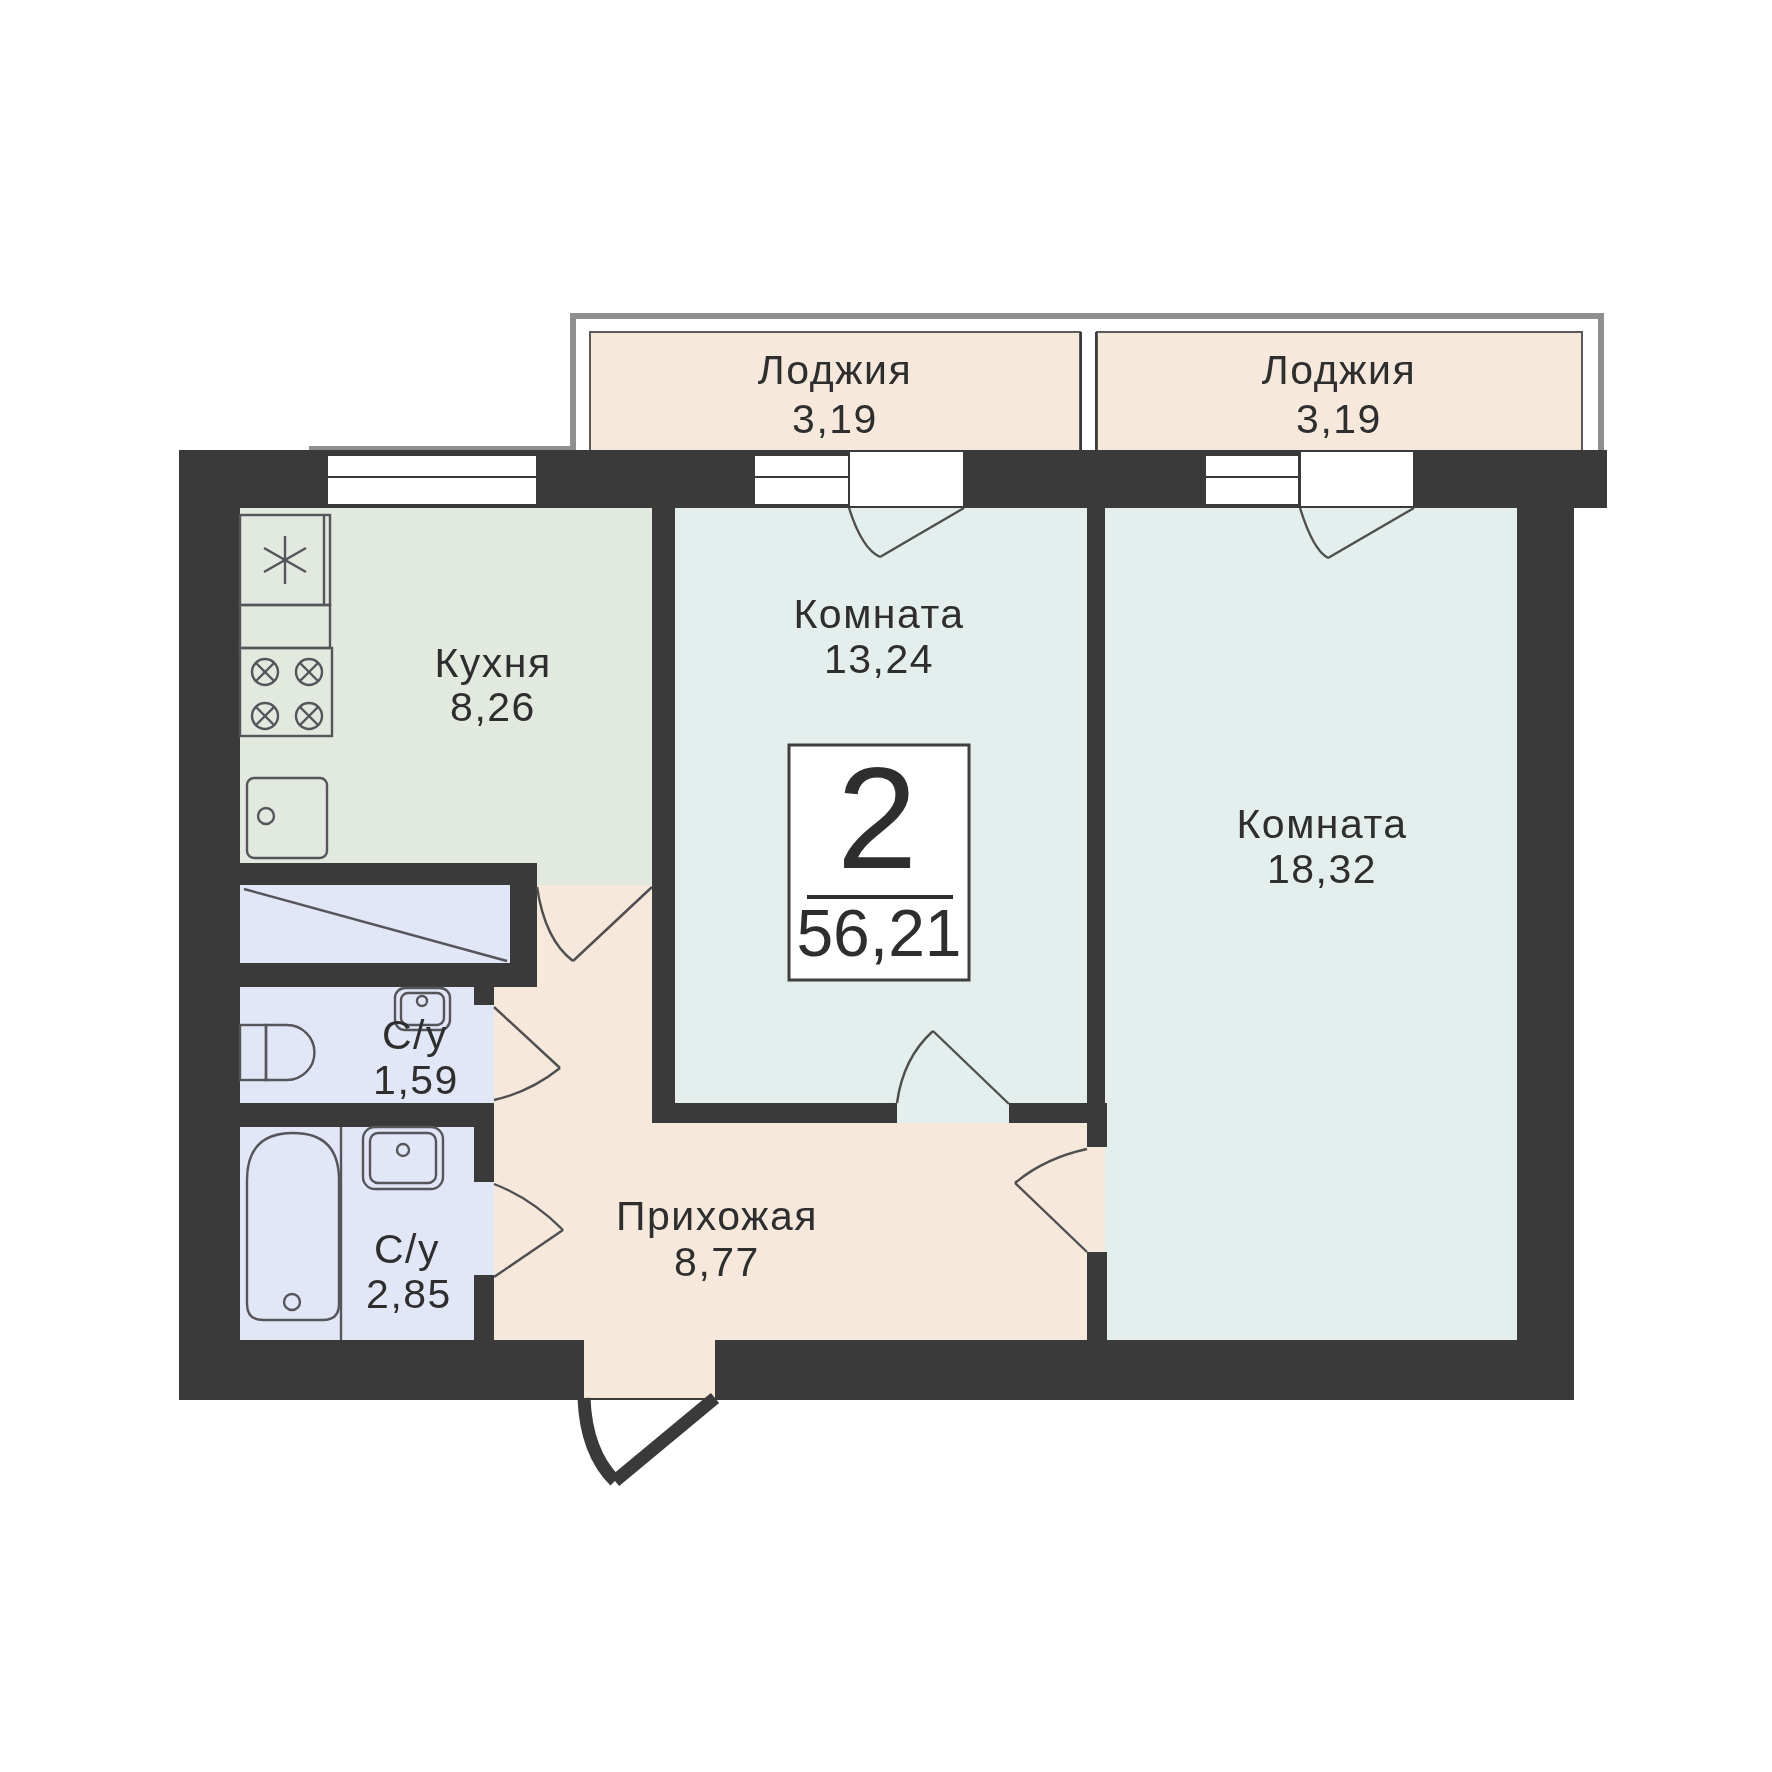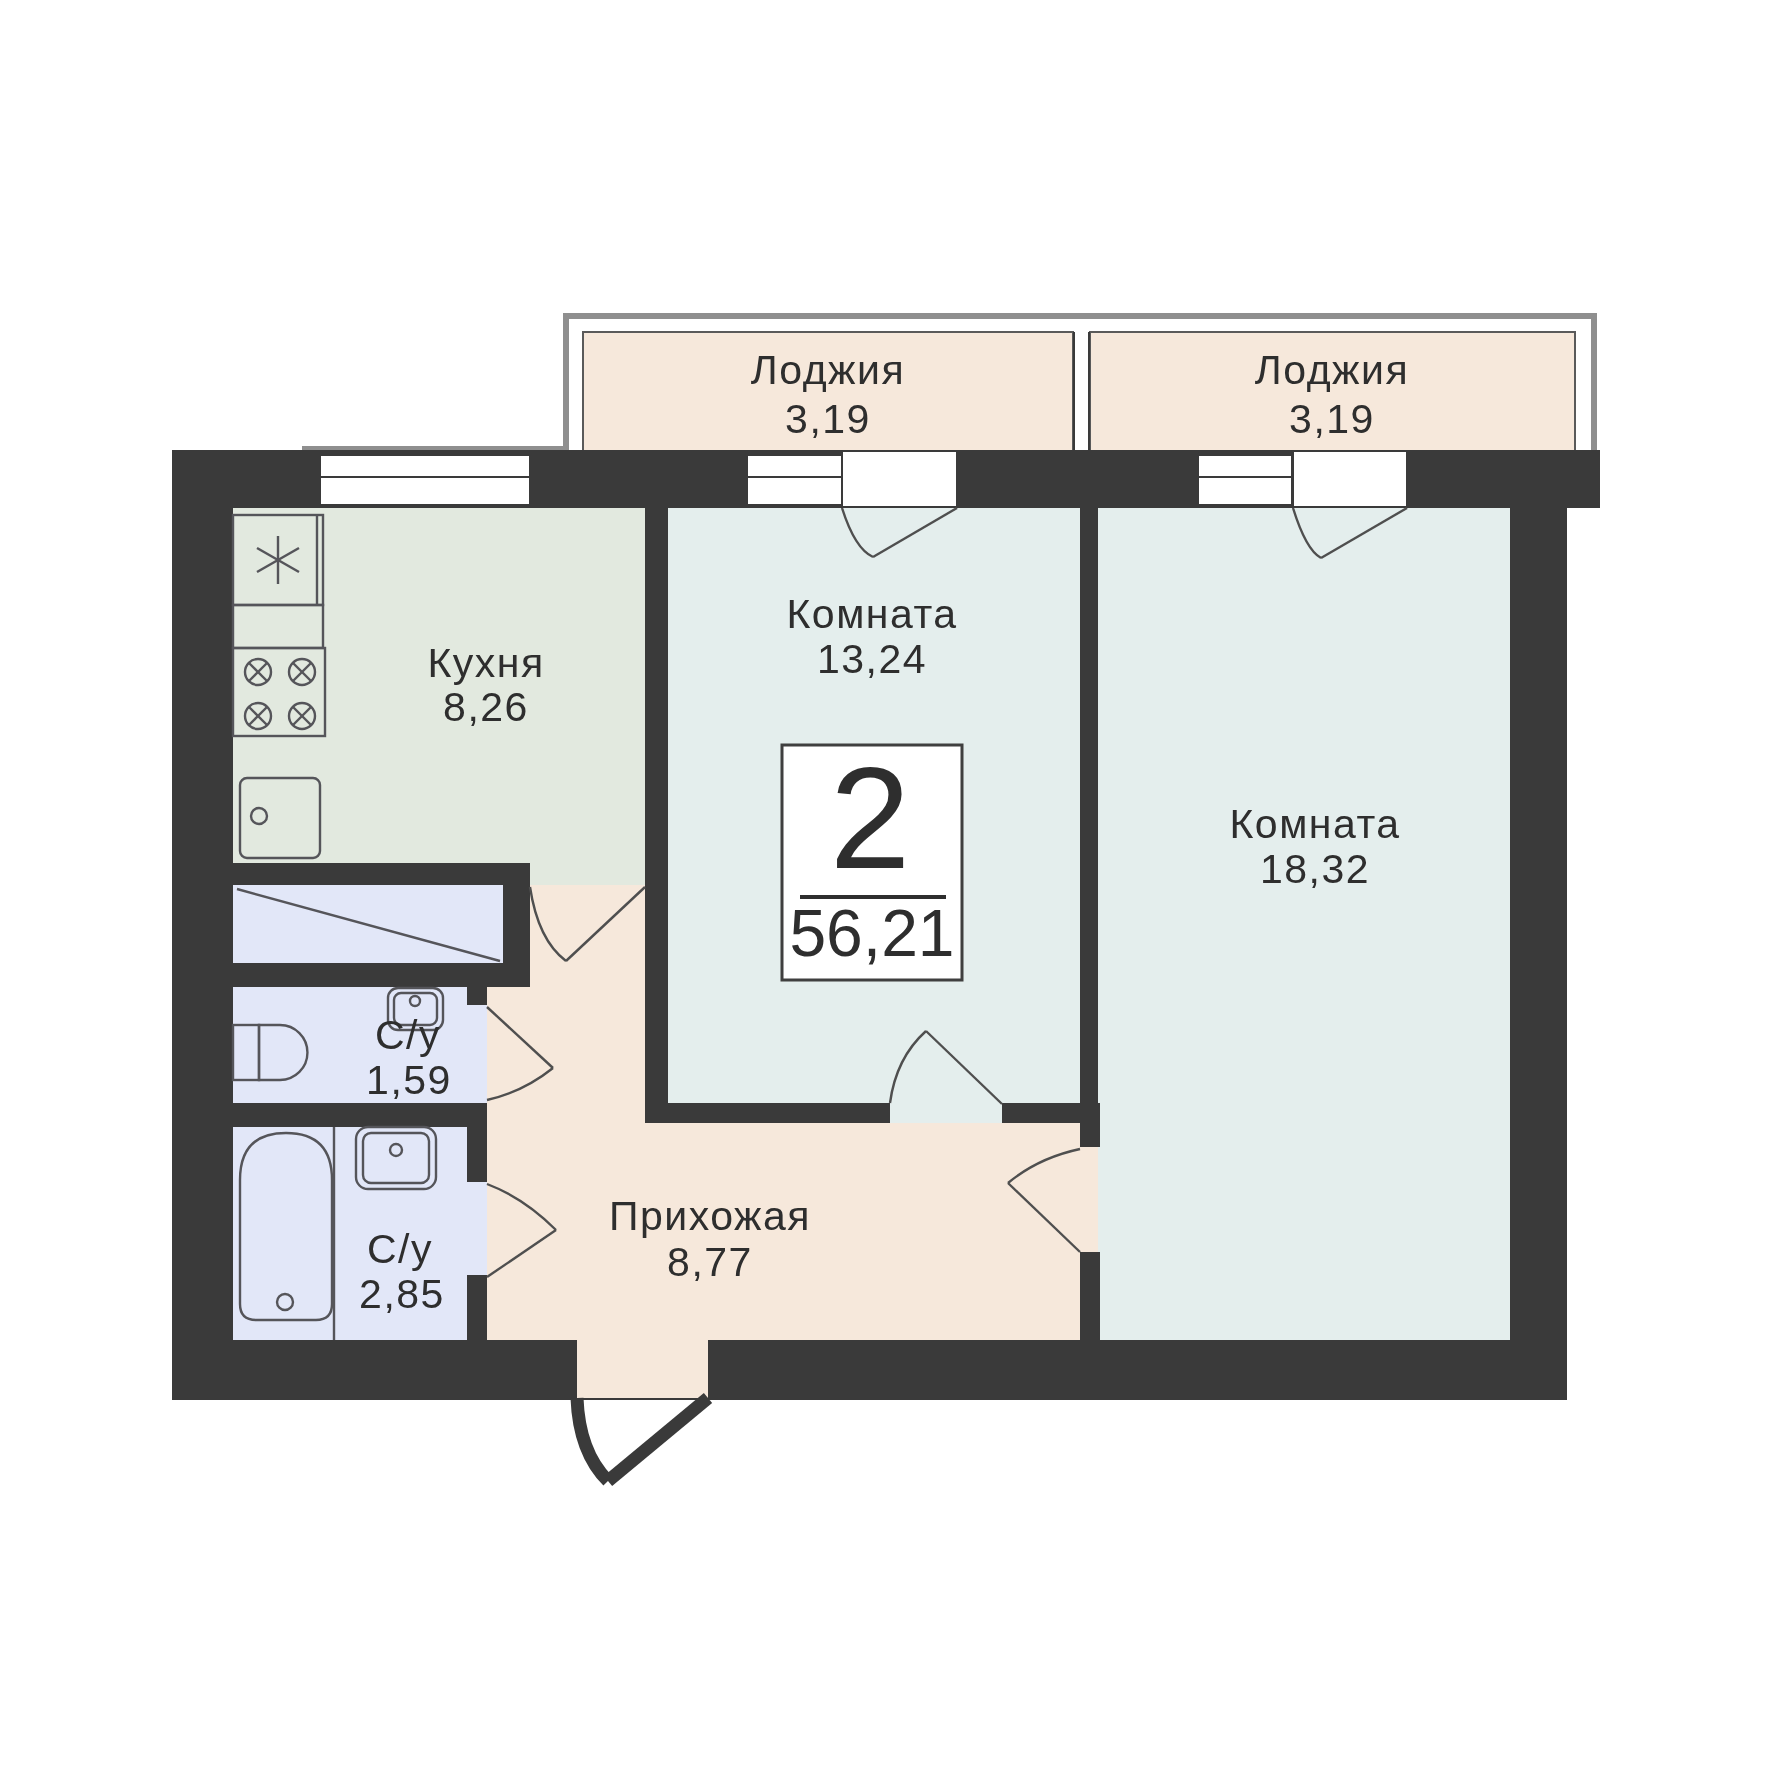--- a/index.html
+++ b/index.html
@@ -1,16 +1,16 @@
 <!DOCTYPE html>
 <html style="--background: #ffffff; --wall: #3a3a3a; --living-room-fill: #e4eeed; --kitchen-fill: #e2e9df; --wet-room-fill: #e2e7f8; --warm-fill: #f6e8db; --slab-outline: #8f8f8f; --fixture-stroke: #55555a; --text: #2e2e2e;"><head>
 <meta charset="utf-8">
 <style>
   html,body{margin:0;padding:0;background:#ffffff;width:1772px;height:1772px;overflow:hidden;}
-  #plan-wrap{width:1504px;height:1772px;position:relative;background:var(--background,#fff);}
+  #plan-wrap{width:1504px;height:1772px;position:relative;background:var(--background,#fff);padding-left:7px;}
   svg{display:block;font-family:"Liberation Sans", sans-serif;}
   .wall{fill:var(--wall,#3a3a3a);}
   .room{fill:var(--living-room-fill,#e4eeed);}
   .kitchen{fill:var(--kitchen-fill,#e2e9df);}
   .wet{fill:var(--wet-room-fill,#e2e7f8);}
   .warm{fill:var(--warm-fill,#f6e8db);}
   .warm-b{fill:var(--warm-fill,#f6e8db);stroke:#5a5a5a;stroke-width:2;}
   .slab{fill:none;stroke:var(--slab-outline,#8f8f8f);stroke-width:6;}
   .slab-thin{fill:none;stroke:var(--slab-outline,#8f8f8f);stroke-width:4;}
   .win{fill:#ffffff;stroke:#3a3a3a;stroke-width:2;}

